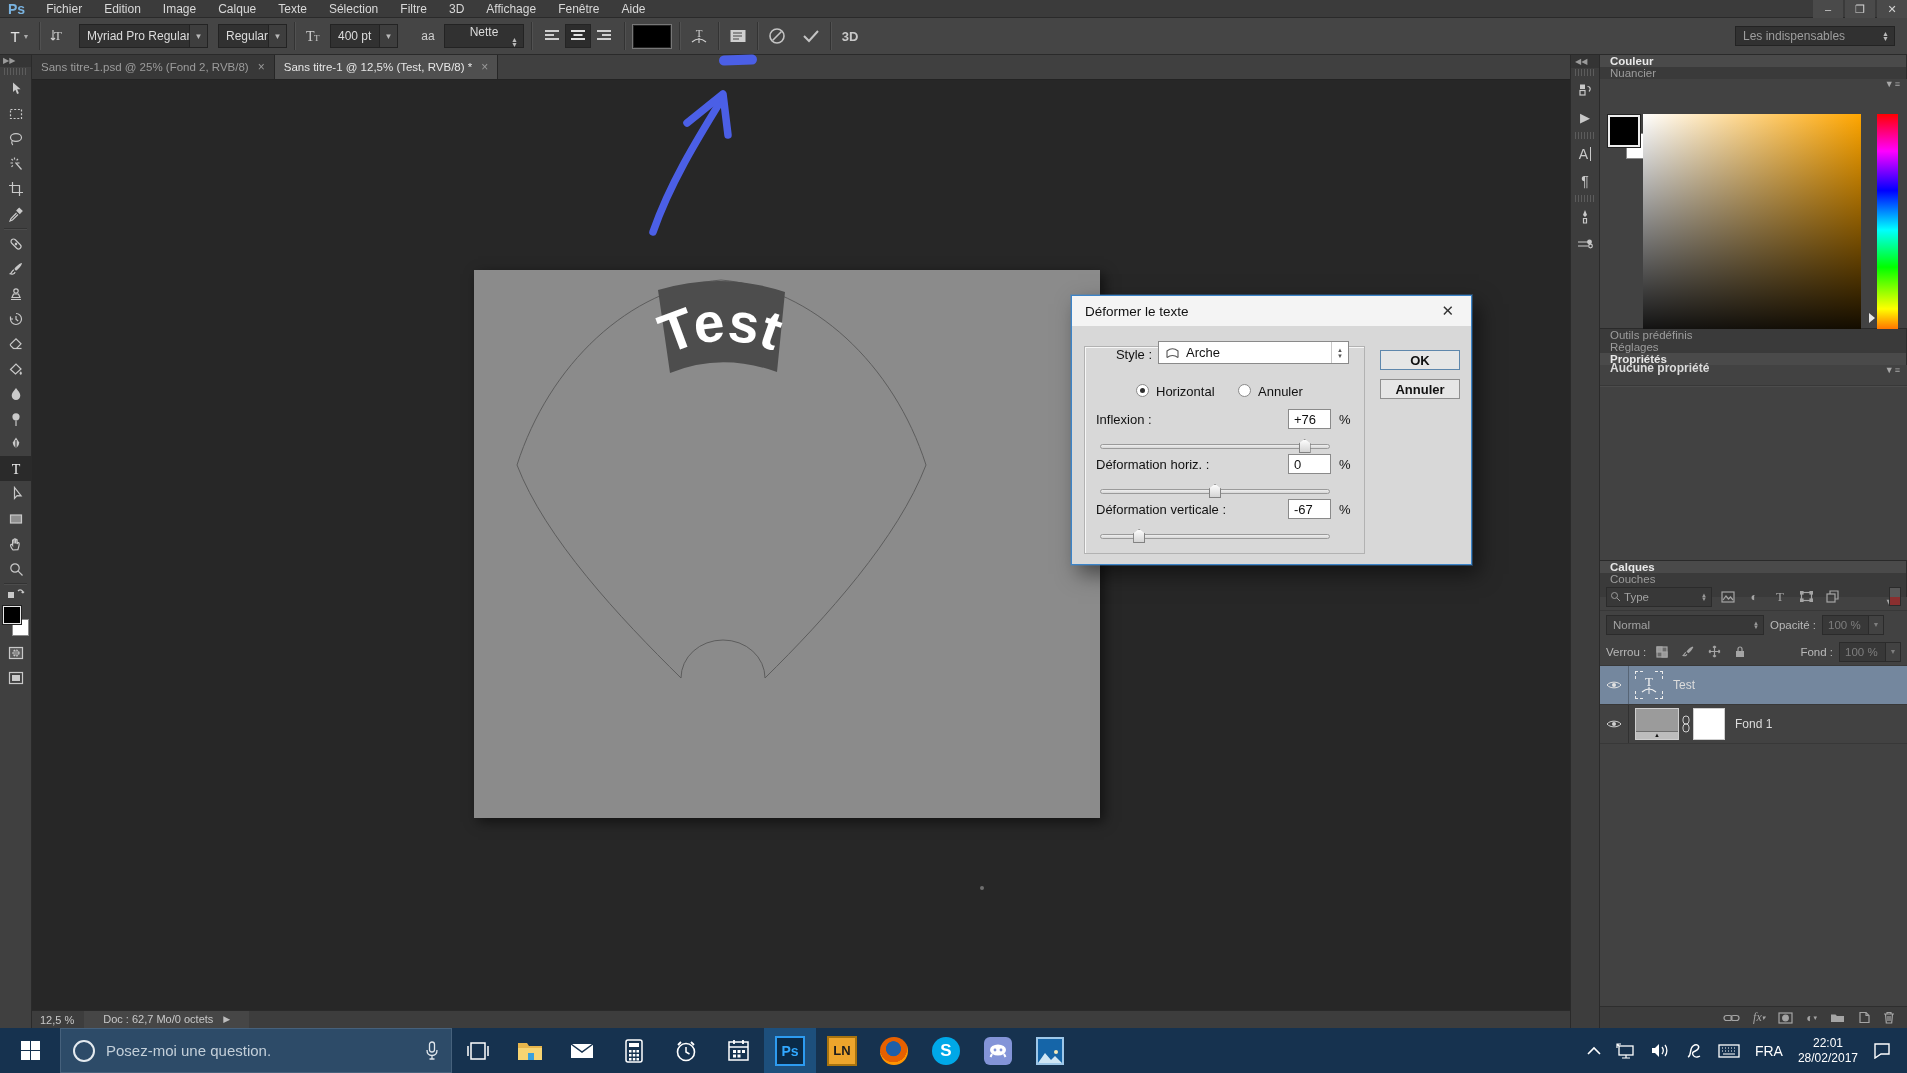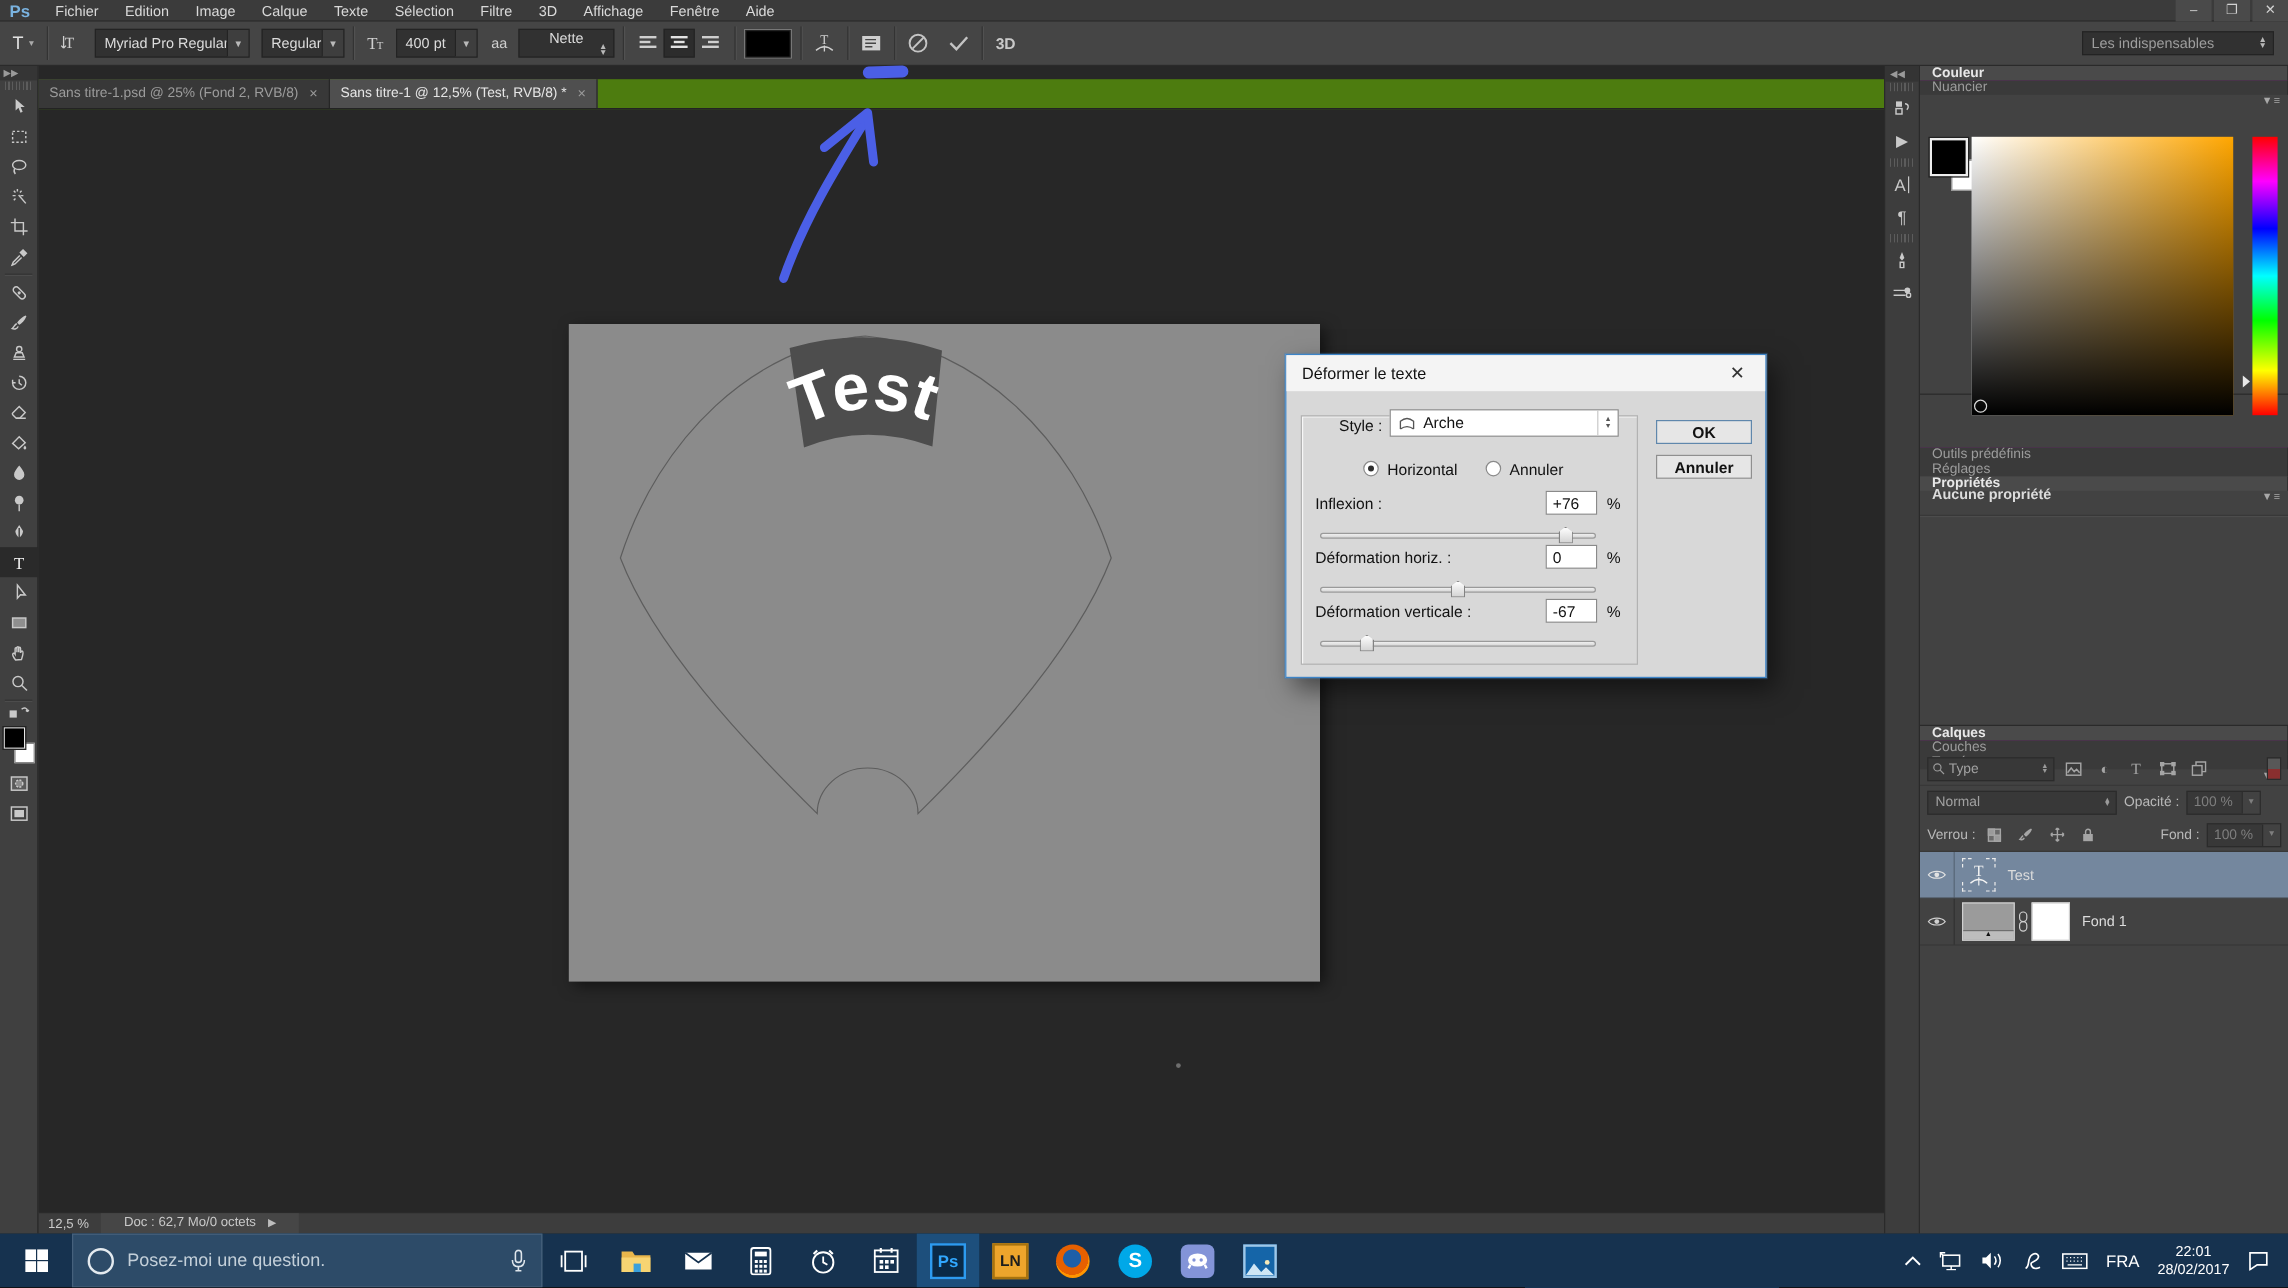--- a/index.html
+++ b/index.html
@@ -15,21 +15,21 @@
   .vsep{width:1px;height:28px;background:#333;box-shadow:1px 0 0 #515151;margin:0 7px;}
   .obicon{display:flex;align-items:center;justify-content:center;height:28px;min-width:24px;color:#cfcfcf;}
   .dsel{height:24px;background:#313131;border:1px solid #232323;display:flex;align-items:center;color:#dcdcdc;font-size:12px;box-sizing:border-box;}
   .dsel .txt{padding:0 7px;white-space:nowrap;overflow:hidden;flex:1;}
   .dsel .dd{width:17px;align-self:stretch;border-left:1px solid #232323;background:#3e3e3e;display:flex;align-items:center;justify-content:center;color:#b9b9b9;font-size:8px;}
   .dsel .spin{margin-left:auto;display:flex;flex-direction:column;align-items:center;line-height:5px;font-size:7px;color:#b9b9b9;padding:0 5px;}
   .alignbtn{width:26px;height:24px;display:flex;align-items:center;justify-content:center;box-sizing:border-box;}
   .alignbtn.active{background:#2c2c2c;border:1px solid #242424;}
   .colorswatch{width:38px;height:23px;background:#000;border:1px solid #777;box-shadow:0 0 0 1px #222 inset;}
   
-  .tabbar{position:absolute;left:32px;top:66px;width:1538px;height:25px;background:#4d7c0f;display:flex;border-bottom:1px solid #232323;box-sizing:border-box;z-index:5;}
+  .tabbar{position:absolute;left:32px;top:55px;width:1538px;height:25px;background:#404040;display:flex;border-bottom:1px solid #232323;box-sizing:border-box;z-index:5;}
   .dtab{display:flex;align-items:center;gap:9px;background:#383838;color:#9c9c9c;font-size:11.5px;padding:0 9px;border-right:1px solid #262626;white-space:nowrap;}
   .dtab.active{background:#4f4f4f;color:#e6e6e6;}
   .tab-close{font-size:12px;color:#9a9a9a;}
   
   .toolbar{position:absolute;left:0;top:55px;width:32px;height:973px;background:#404040;border-right:1px solid #2a2a2a;box-sizing:border-box;z-index:5;}
   .tb-head{height:12px;color:#9a9a9a;font-size:8px;line-height:12px;padding-left:3px;background:#353535;}
   .grip{height:7px;margin:1px 4px;background:repeating-linear-gradient(90deg,#5c5c5c 0 1px,transparent 1px 3px);}
   .tool{width:32px;height:25px;display:flex;align-items:center;justify-content:center;box-sizing:border-box;}
   .tool.active{background:#2a2a2a;}
   .tool svg{stroke:#c9c9c9;fill:none;stroke-width:1.2;}
@@ -165,21 +165,21 @@
     <div class="obicon">
       <svg width="20" height="16" viewBox="0 0 20 16">
           <text x="2" y="13" font-size="14" fill="#cfcfcf" font-family="Liberation Serif,serif">T</text>
           <text x="10" y="13" font-size="9" fill="#cfcfcf" font-family="Liberation Serif,serif">T</text>
         </svg>
     </div>
     <div class="dsel" style="width:68px;margin-left:4px;">
       <span class="txt">400 pt</span>
       <span class="dd">▼</span>
     </div>
-    <div class="obicon" style="margin-left:6px;font-size:12px;color:#cfcfcf;">
+    <div class="obicon" style="margin-left:18px;font-size:12px;color:#cfcfcf;">
       <span>aa</span>
     </div>
     <div class="dsel" style="width:80px;margin-left:4px;flex-direction:column;">
       <span class="txt">Nette</span>
       <span class="spin">
           <span>▲</span>
           <span>▼</span>
         </span>
     </div>
     <div class="vsep"></div>
@@ -481,21 +481,21 @@
       <div style="position:relative;height:252px;">
         <div class="fg-swatch"></div>
         <div class="bg-swatch"></div>
         <div class="grad-square"></div>
         <div class="grad-cursor"></div>
         <div class="hue-bar"></div>
         <div class="hue-arrow"></div>
       </div>
     </div>
 
-    <div class="psec" style="height:232px;margin-top:44px;">
+    <div class="psec" style="height:232px;">
       <div class="ptabs">
         <div class="ptab">Outils prédéfinis</div>
         <div class="ptab">Réglages</div>
         <div class="ptab active">Propriétés</div>
         <div class="pmenu">▼≡</div>
       </div>
       <div style="padding:10px 10px;font-size:12px;font-weight:bold;color:#dcdcdc;">Aucune propriété</div>
       <div style="height:1px;background:#383838;box-shadow:0 1px 0 #4c4c4c;"></div>
     </div>
 

